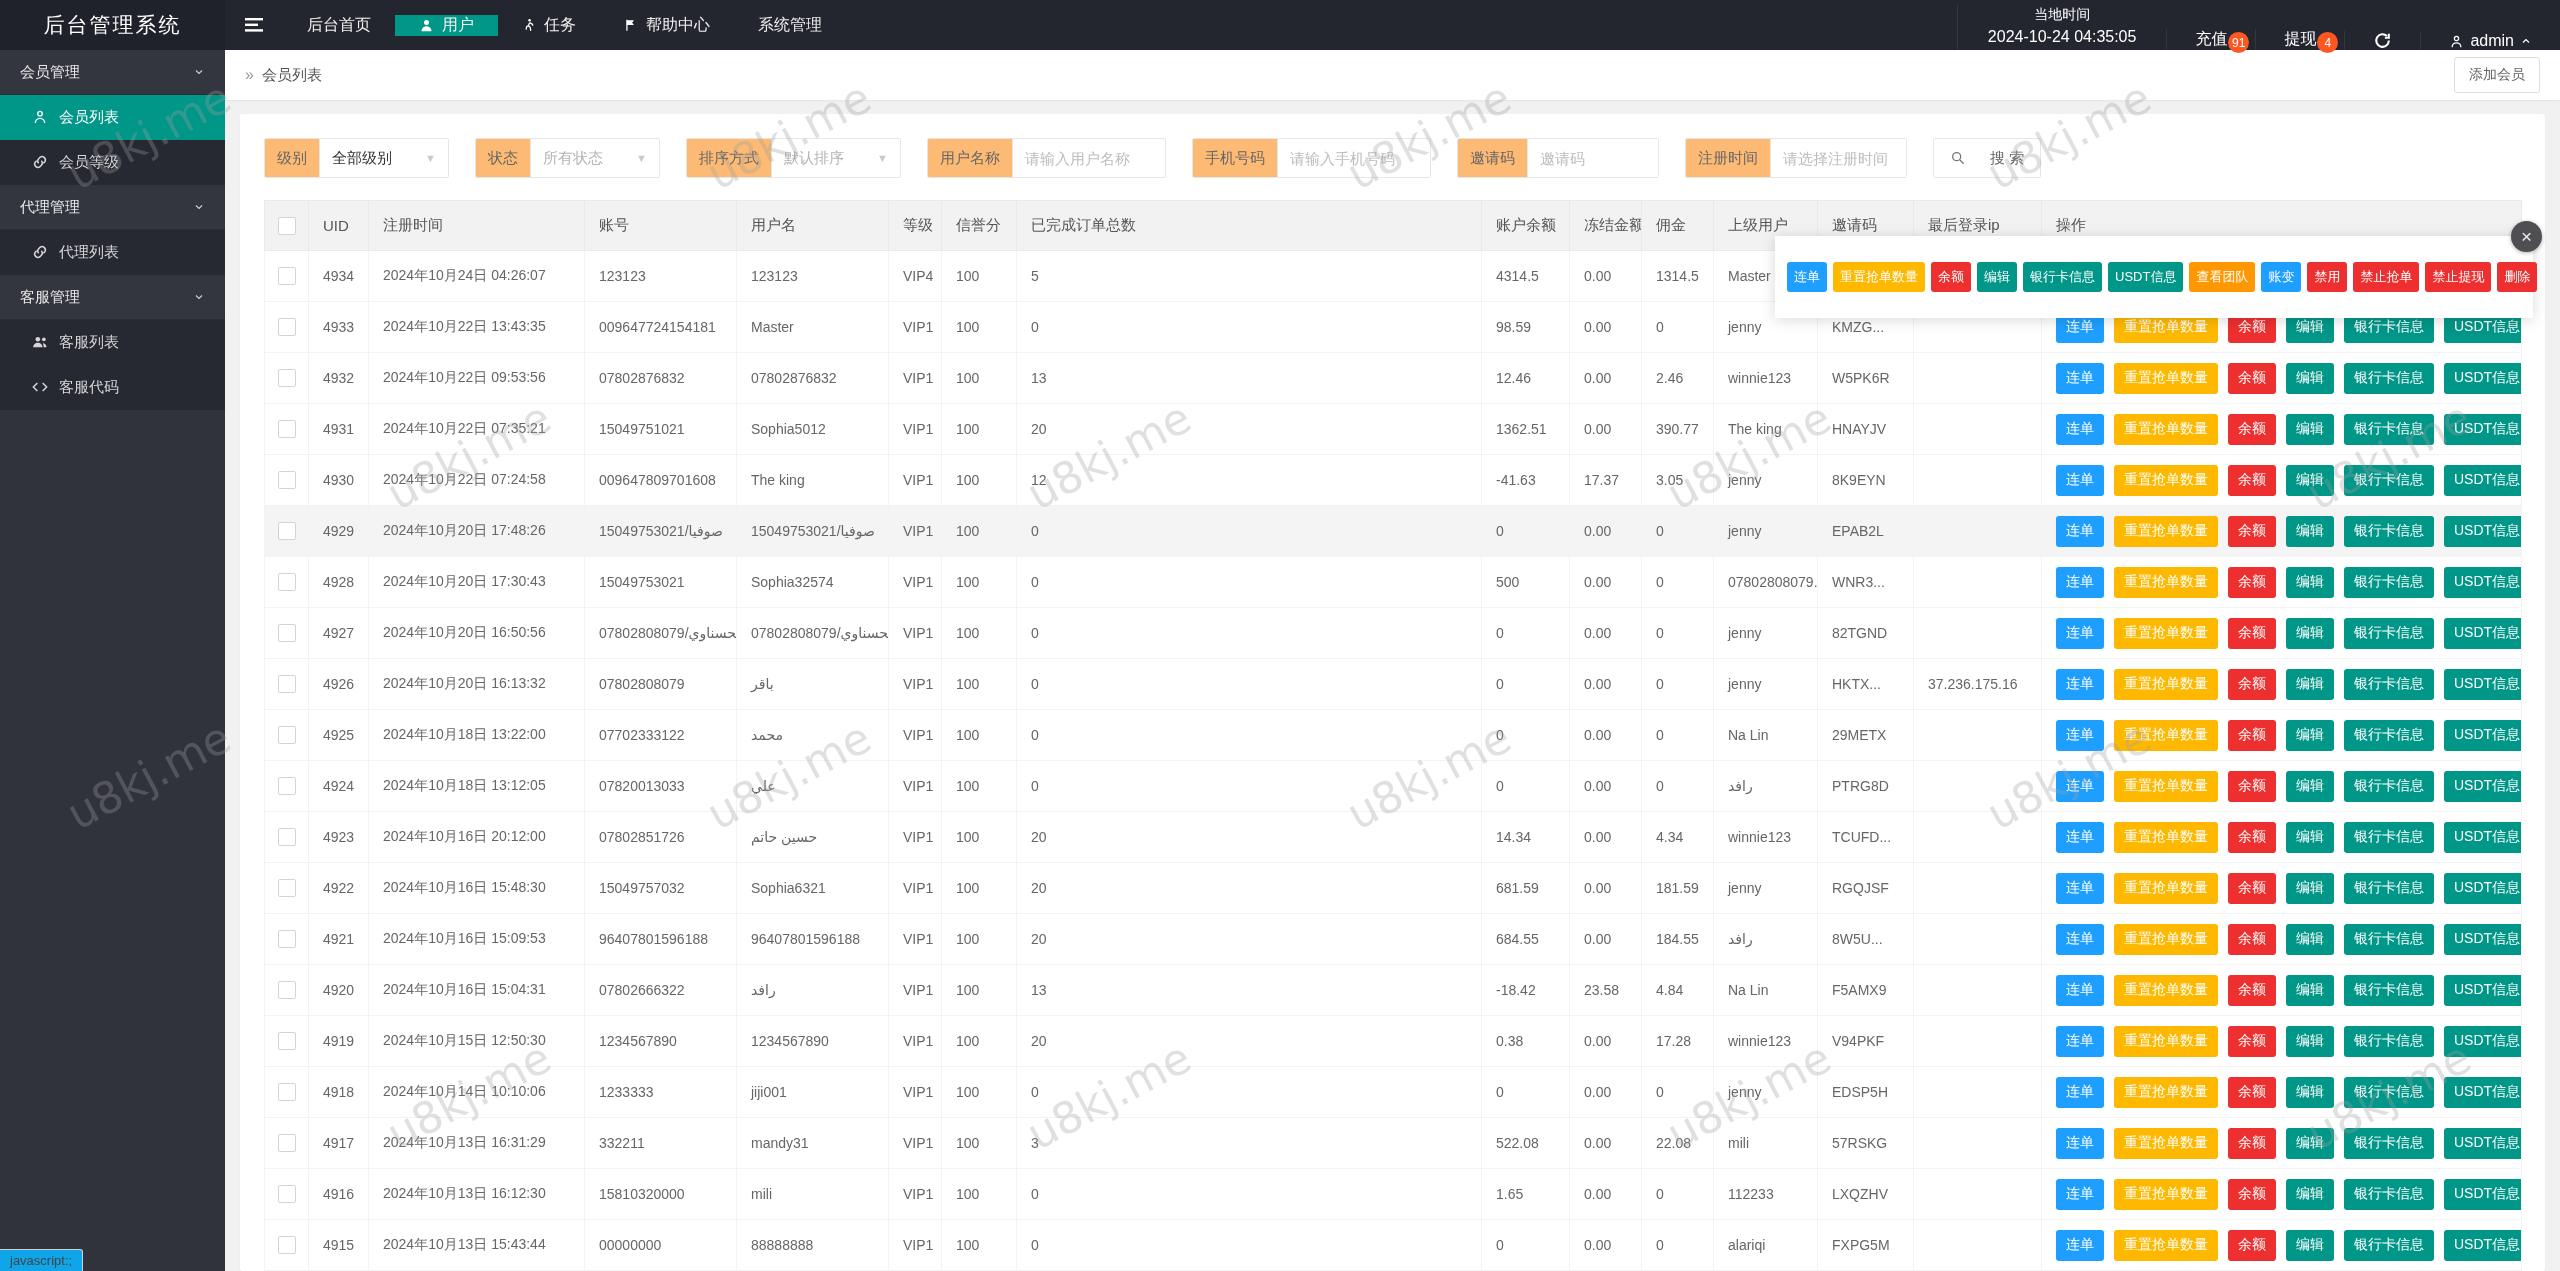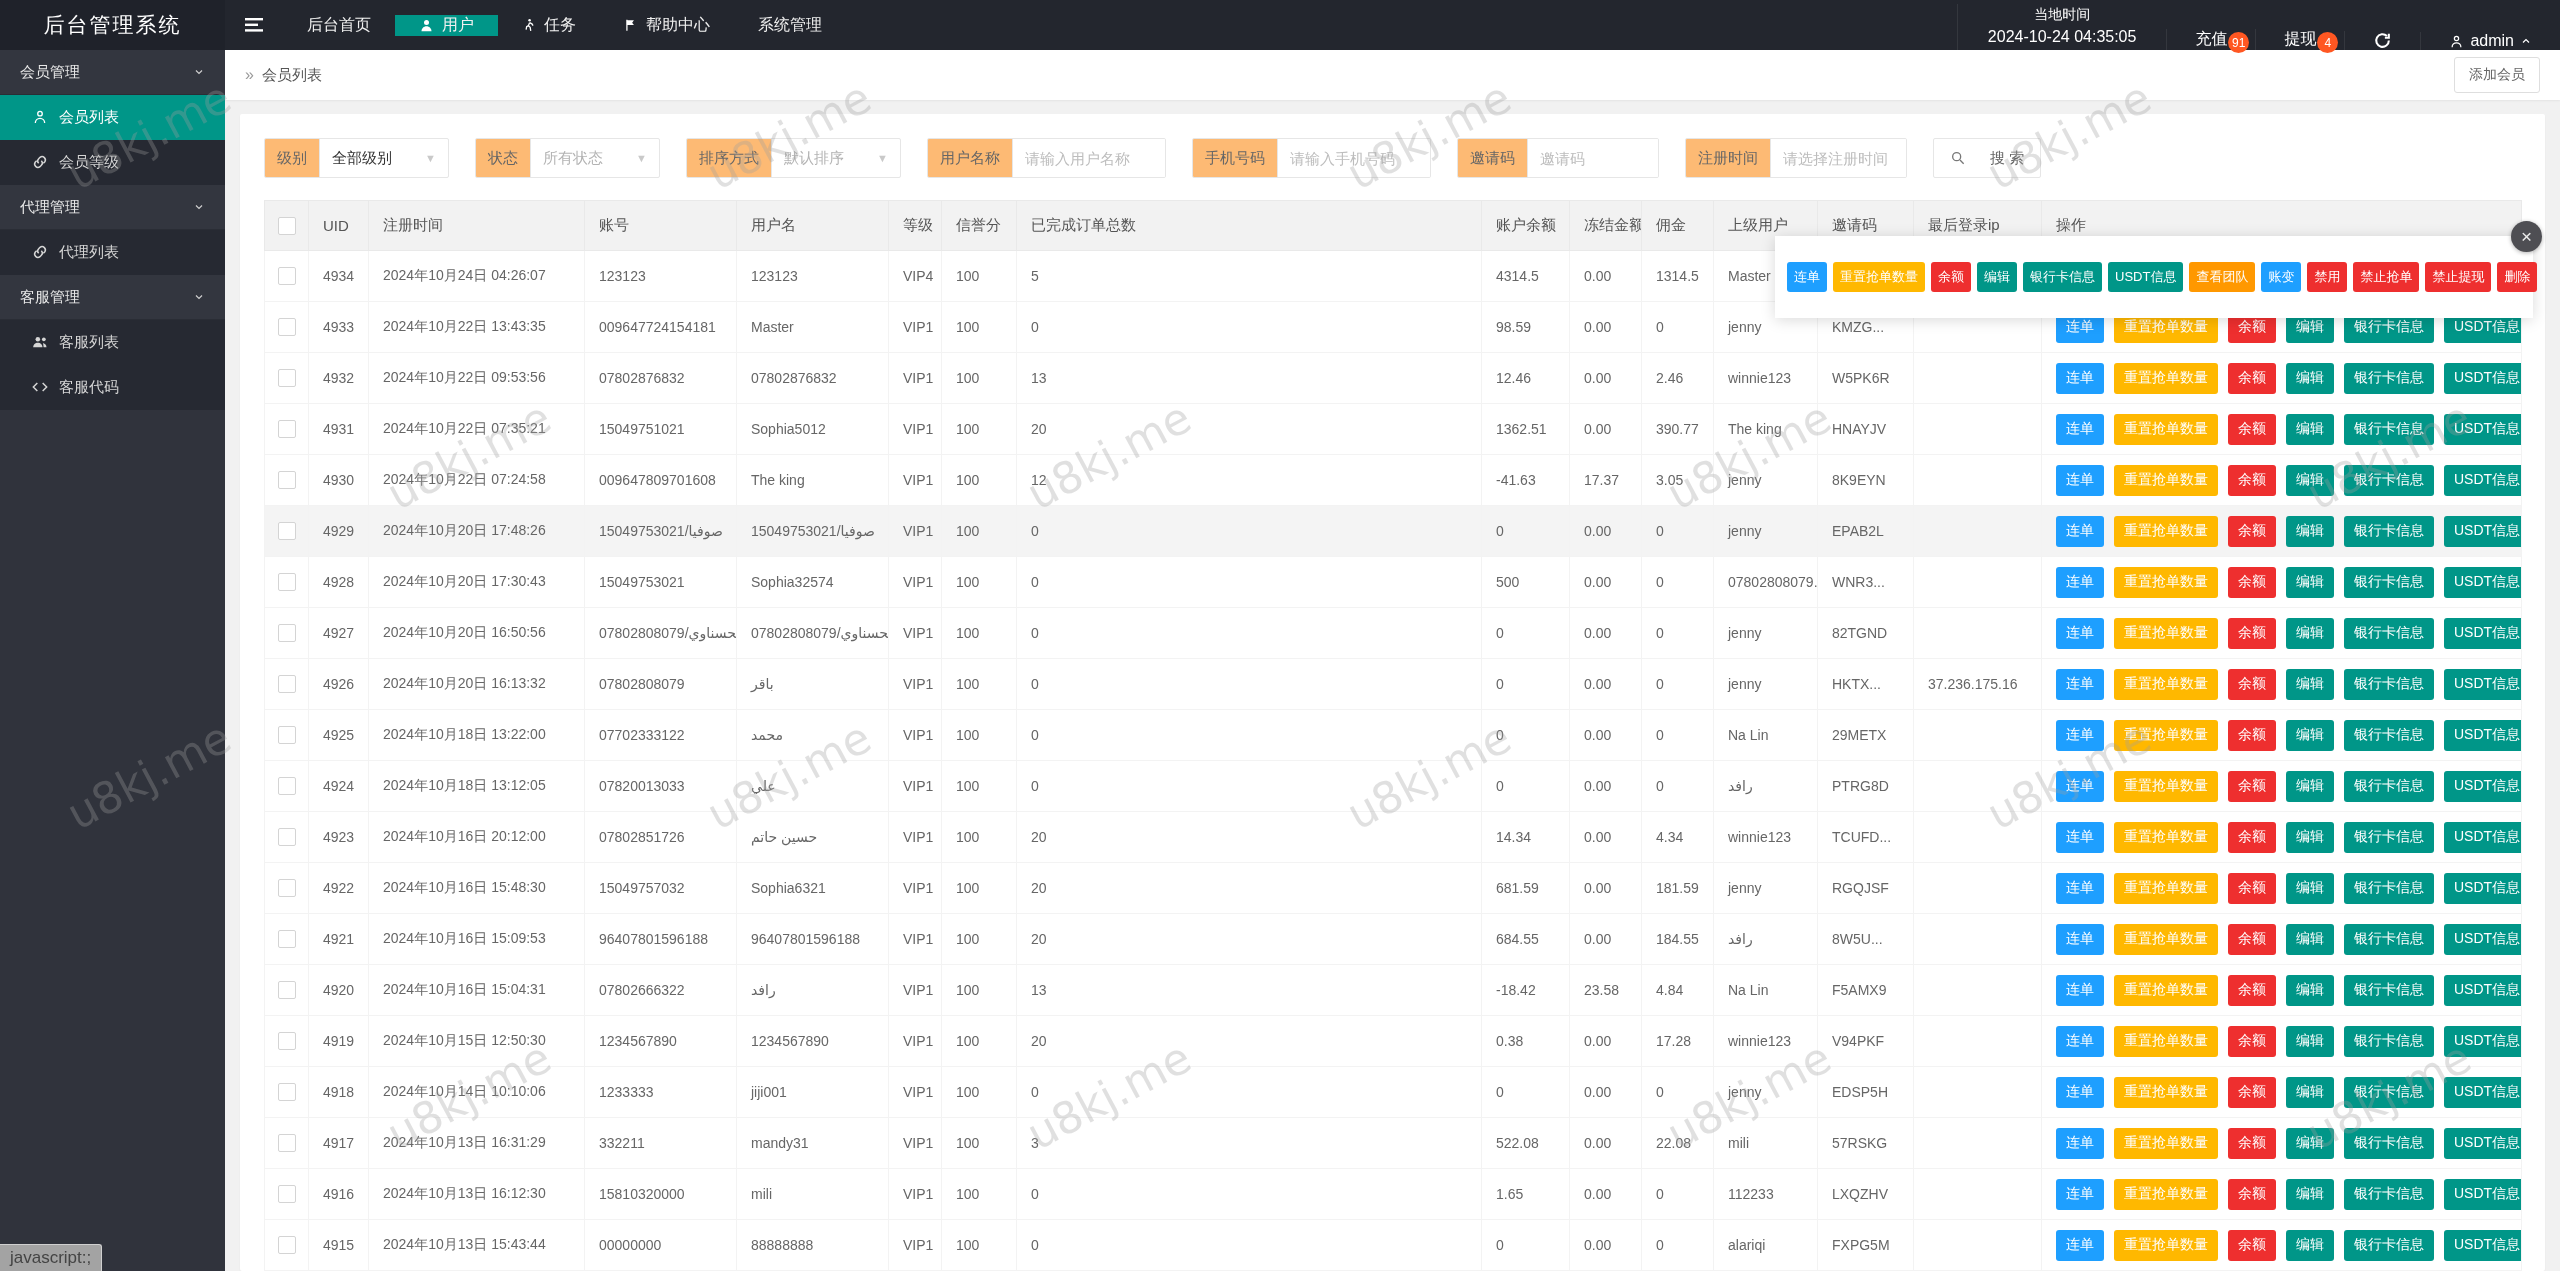--- a/index.html
+++ b/index.html
@@ -70,22 +70,22 @@
   .panel-btns{display:flex;gap:6px;align-items:center}
   .action-panel .btn{height:30px;padding:0 7px;font-size:13px}
   .panel-close{position:absolute;top:-15px;right:-9px;width:31px;height:31px;border-radius:50%;background:#4e4e53;
     color:#ececec;display:flex;align-items:center;justify-content:center;font-size:19px;cursor:pointer;z-index:21;box-shadow:0 1px 4px rgba(0,0,0,.3)}
 
   
   .wm-layer{position:fixed;inset:0;pointer-events:none;z-index:150;overflow:hidden}
   .wm{position:absolute;font-size:44px;color:rgba(158,158,158,.32);transform:rotate(-28deg);white-space:nowrap;font-family:"DejaVu Sans",sans-serif}
 
   
-  .status-bubble{position:fixed;left:0;bottom:0;background:#a3a3a3;border:1px solid #cfcfcf;border-left:0;border-bottom:0;
-    border-top-right-radius:3px;padding:3px 10px;font-size:17px;color:#444;z-index:300}
+  .status-bubble{position:fixed;left:0;bottom:0;background:#0ea5e9;border:1px solid #cfcfcf;border-left:0;border-bottom:0;
+    border-top-right-radius:3px;padding:3px 10px;font-size:13px;color:#444;z-index:300}
 
   .chev{width:12px;height:12px;display:inline-flex}
   svg{display:block}
 </style>
 </head>
 <body>
 
 <div class="topbar">
   <div class="logo">后台管理系统</div>
   <div class="nav">

